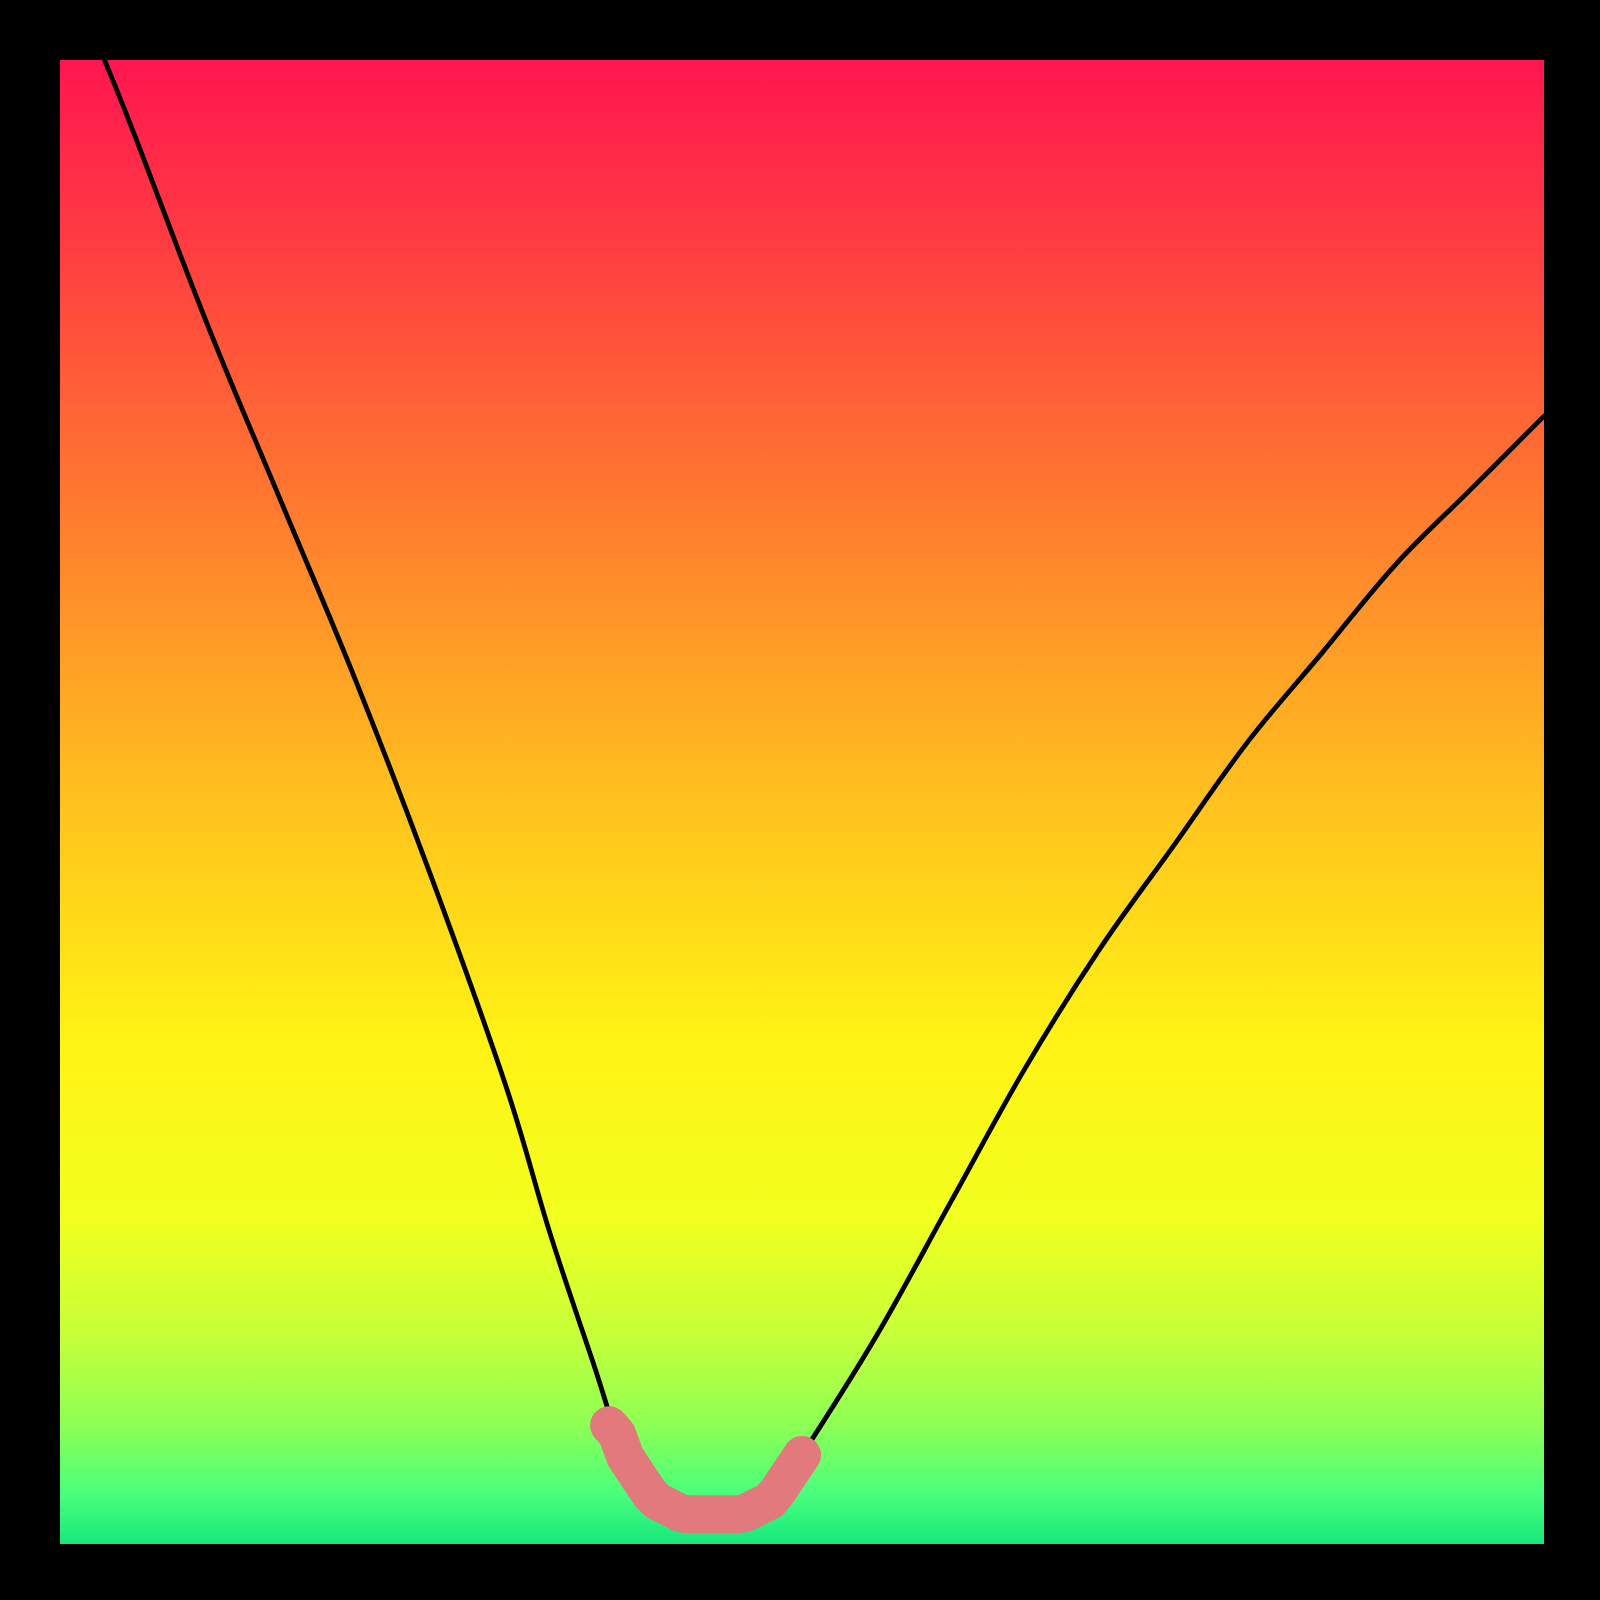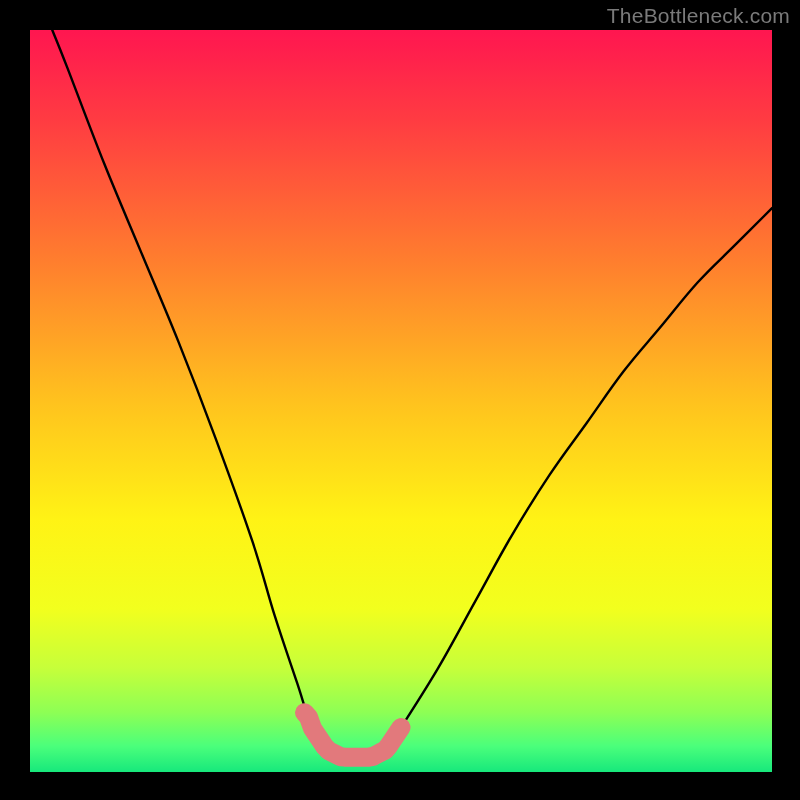--- a/index.html
+++ b/index.html
@@ -48,14 +48,13 @@
           <stop offset="86%" stop-color="#c6ff3a"></stop>
           <stop offset="92%" stop-color="#8dff55"></stop>
           <stop offset="96.5%" stop-color="#4bff7b"></stop>
           <stop offset="100%" stop-color="#17e87c"></stop>
         </linearGradient>
       </defs>
       <rect x="30" y="30" width="742" height="742" fill="url(#bg-grad)"></rect>
       <path d="M 52.26 30 C 54.9312 36.678000000000004 57.7508 43.05920000000002 67.1 67.10000000000002 C 76.44919999999999 91.14080000000003 90.844 130.17000000000002 104.2 163.56000000000003 C 117.55600000000001 196.95000000000005 127.94400000000002 220.54560000000004 141.3 252.60000000000002 C 154.656 284.6544 165.044 308.25000000000006 178.4 341.64000000000004 C 191.756 375.03000000000003 202.144 402.03880000000004 215.5 438.1 C 228.856 474.1612 241.9152 509.92560000000003 252.6 541.98 C 263.2848 574.0344 266.8464 590.8036000000001 274.86 616.1800000000001 C 282.8736 641.5564 290.442 662.926 297.12 682.96 C 303.798 702.994 306.6176 715.4595999999999 311.96 727.4799999999999 C 317.3024 739.5003999999999 321.4576 744.3976 326.8 749.74 C 332.1424 755.0824 336.2976 755.8244 341.64 757.16 C 346.9824 758.4956 351.1376 757.16 356.48 757.16 C 361.8224 757.16 365.9776 758.4956 371.32 757.16 C 376.6624 755.8244 380.81759999999997 755.0824 386.15999999999997 749.74 C 391.50239999999997 744.3976 391.6508 742.1715999999999 401 727.4799999999999 C 410.3492 712.7883999999999 424.744 690.8252 438.1 668.12 C 451.456 645.4148 461.844 625.3808 475.2 601.34 C 488.556 577.2992 498.94399999999996 557.2651999999999 512.3 534.56 C 525.656 511.85479999999995 536.044 495.234 549.4 475.2 C 562.756 455.166 573.144 441.95840000000004 586.5 423.26000000000005 C 599.856 404.56160000000006 610.244 388.6828 623.6 371.32 C 636.956 353.9572 647.3439999999999 342.8272 660.6999999999999 326.8 C 674.0559999999999 310.7728 684.4440000000001 296.97159999999997 697.8000000000001 282.28 C 711.1560000000001 267.5884 721.544 258.53600000000006 734.9 245.18000000000004 C 748.256 231.82400000000004 765.322 214.75799999999998 772 208.07999999999998" fill="none" stroke="#000" stroke-width="2.4" stroke-linecap="round"></path>
       <path d="M 304.54 712.64 L 308.5591666666666 717.2774999999999 L 312.5783333333334 728.4075 L 316.59749999999997 734.43625 L 320.6166666666667 740.465 L 324.6358333333333 746.4937500000001 L 328.65500000000003 750.6674999999999 L 332.6741666666667 752.6770833333334 L 336.6933333333333 754.6866666666667 L 340.71250000000003 756.69625 L 344.7316666666666 757.16 L 348.7508333333334 757.16 L 352.77 757.16 L 356.78916666666663 757.16 L 360.80833333333334 757.16 L 364.8275 757.16 L 368.8466666666667 757.16 L 372.86583333333334 756.3870833333334 L 376.88500000000005 754.3774999999999 L 380.90416666666664 752.3679166666667 L 384.92333333333335 750.3583333333333 L 388.9425 745.56625 L 392.96166666666664 739.5375 L 396.98083333333335 733.50875 L 401 727.4799999999999" fill="none" stroke="#e2797c" stroke-width="19" stroke-linecap="round" stroke-linejoin="round"></path>
     </svg>
-  <div class="attribution">TheBottleneck.com</div>
 </div>
 
 </body></html>

